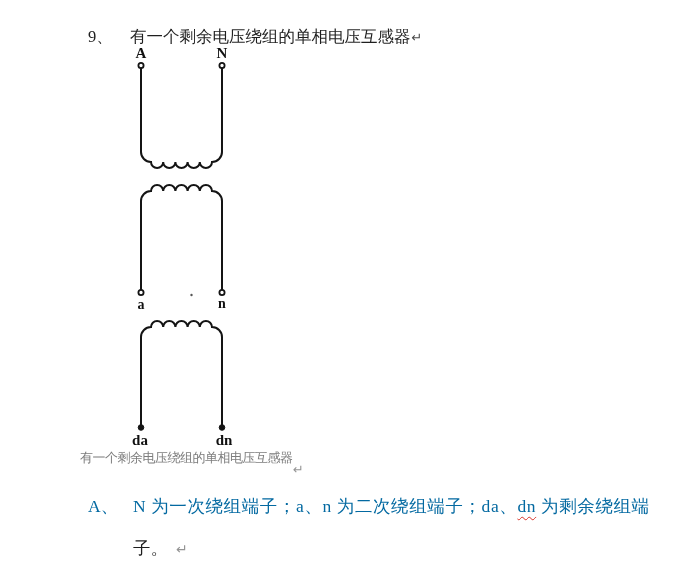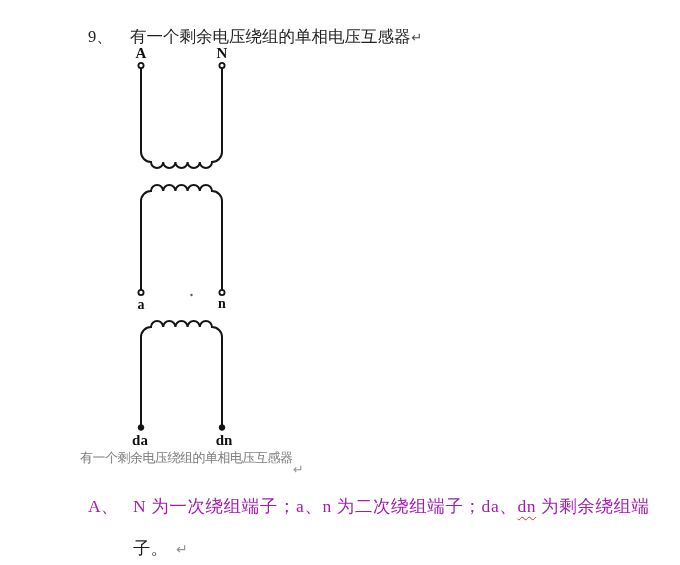--- a/index.html
+++ b/index.html
@@ -71,21 +71,21 @@
   }
   
   .answer-line {
     position: absolute;
     left: 88px;
     top: 493px;
     font-size: 17.5px;
     line-height: 26px;
     letter-spacing: 0.6px;
     white-space: nowrap;
-    color: #a21caf;
+    color: #0369a1;
   }
   .answer-label {
     display: inline-block;
     width: 45px;
     letter-spacing: 0;
   }
   .misspelled {
     text-decoration-line: underline;
     text-decoration-style: wavy;
     text-decoration-color: #d93025;

